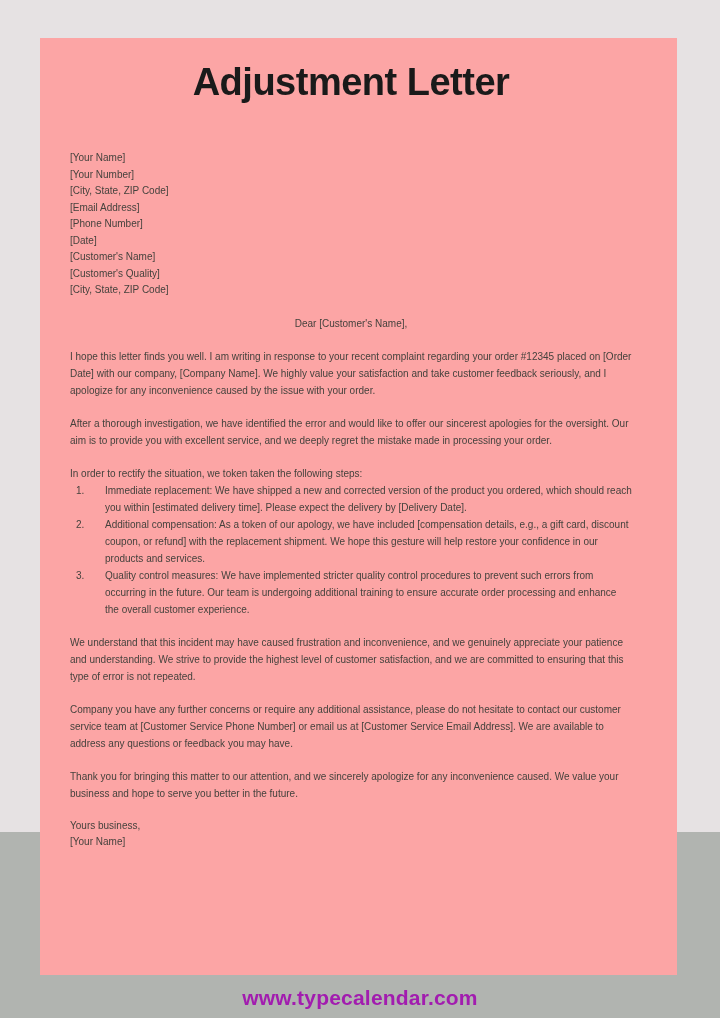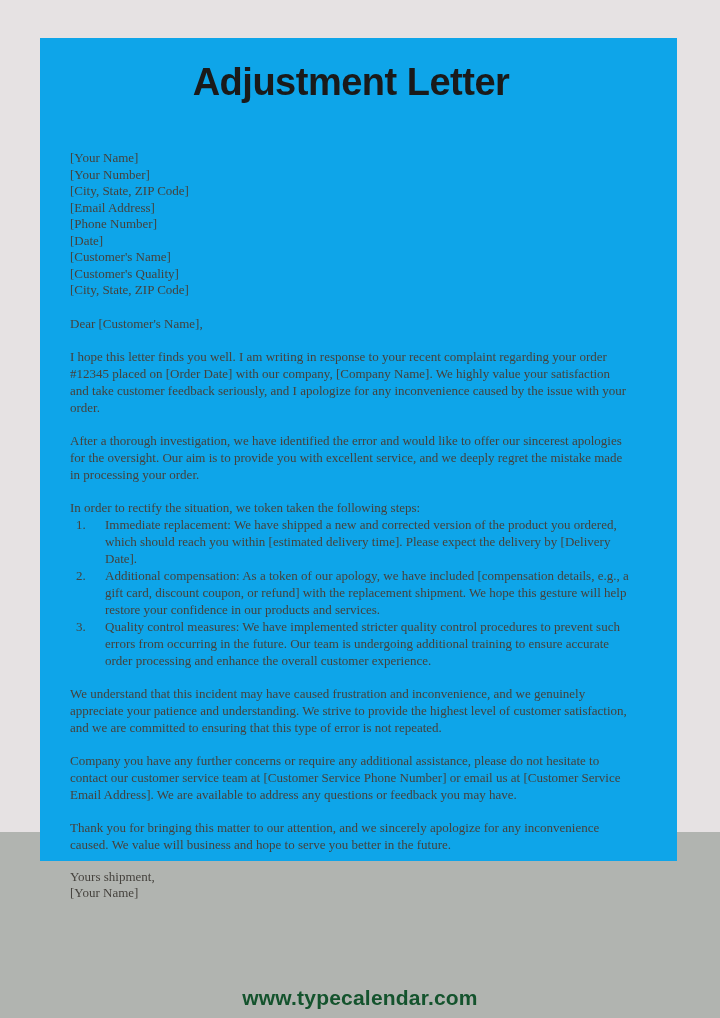--- a/index.html
+++ b/index.html
@@ -17,59 +17,58 @@
     background: #e6e2e3;
   }
   .bg-bottom {
     position: absolute; left: 0; top: 832px;
     width: 720px; height: 186px;
     background: #b1b4b0;
   }
   .sheet {
     position: absolute;
     left: 40px; top: 38px;
-    width: 637px; height: 823px;
+    width: 637px; height: 937px;
     box-sizing: border-box;
-    background: #0ea5e9;
+    background: #fca5a5;
     padding: 22px 45px 0 30px;
   }
   .letter-title {
     margin: 0;
     text-align: center;
     font-size: 38px;
     line-height: 44px;
     font-weight: 700;
     letter-spacing: -0.5px;
     color: #1a1a1a;
   }
   .letter-body {
     color: #45423d;
-    font-size: 13px;
+    font-size: 10px;
     line-height: 17px;
-    font-family: Liberation Serif, serif;
   }
   .sender-block { margin-top: 46px; line-height: 16.5px; }
   .sender-block div { white-space: pre; }
-  .salutation { margin-top: 27px; }
+  .salutation { margin-top: 27px; text-align: center; }
   .para { margin: 16px 0 0 0; }
   .steps { margin: 0 0 0 6px; }
   .step { display: flex; }
   .step .num { flex: 0 0 13px; }
   .step .step-text { flex: 1; margin-left: 16px; }
   .signoff-block { margin-top: 16px; line-height: 16.5px; }
   .footer {
     position: absolute;
     left: 0; top: 986px;
     width: 720px;
     text-align: center;
   }
   .footer-text {
     font-size: 21px;
     font-weight: 700;
-    color: #14532d;
+    color: #a21caf;
     letter-spacing: 0.2px;
   }
 </style>
 </head>
 <body>
 
 <div class="bg-top"></div>
 <div class="bg-bottom"></div>
 
 <div class="sheet">
@@ -109,24 +108,24 @@
       <div class="step">
         <span class="num">3.</span>
         <span class="step-text">Quality control measures: We have implemented stricter quality control procedures to prevent such errors from occurring in the future. Our team is undergoing additional training to ensure accurate order processing and enhance the overall customer experience.</span>
       </div>
     </div>
 
     <p class="para">We understand that this incident may have caused frustration and inconvenience, and we genuinely appreciate your patience and understanding. We strive to provide the highest level of customer satisfaction, and we are committed to ensuring that this type of error is not repeated.</p>
 
     <p class="para">Company you have any further concerns or require any additional assistance, please do not hesitate to contact our customer service team at [Customer Service Phone Number] or email us at [Customer Service Email Address]. We are available to address any questions or feedback you may have.</p>
 
-    <p class="para">Thank you for bringing this matter to our attention, and we sincerely apologize for any inconvenience caused. We value will business and hope to serve you better in the future.</p>
+    <p class="para">Thank you for bringing this matter to our attention, and we sincerely apologize for any inconvenience caused. We value your business and hope to serve you better in the future.</p>
 
     <div class="signoff-block">
-      <div>Yours shipment,</div>
+      <div>Yours business,</div>
       <div>[Your Name]</div>
     </div>
 
   </div>
 </div>
 
 <div class="footer">
   <span class="footer-text">www.typecalendar.com</span>
 </div>
 

